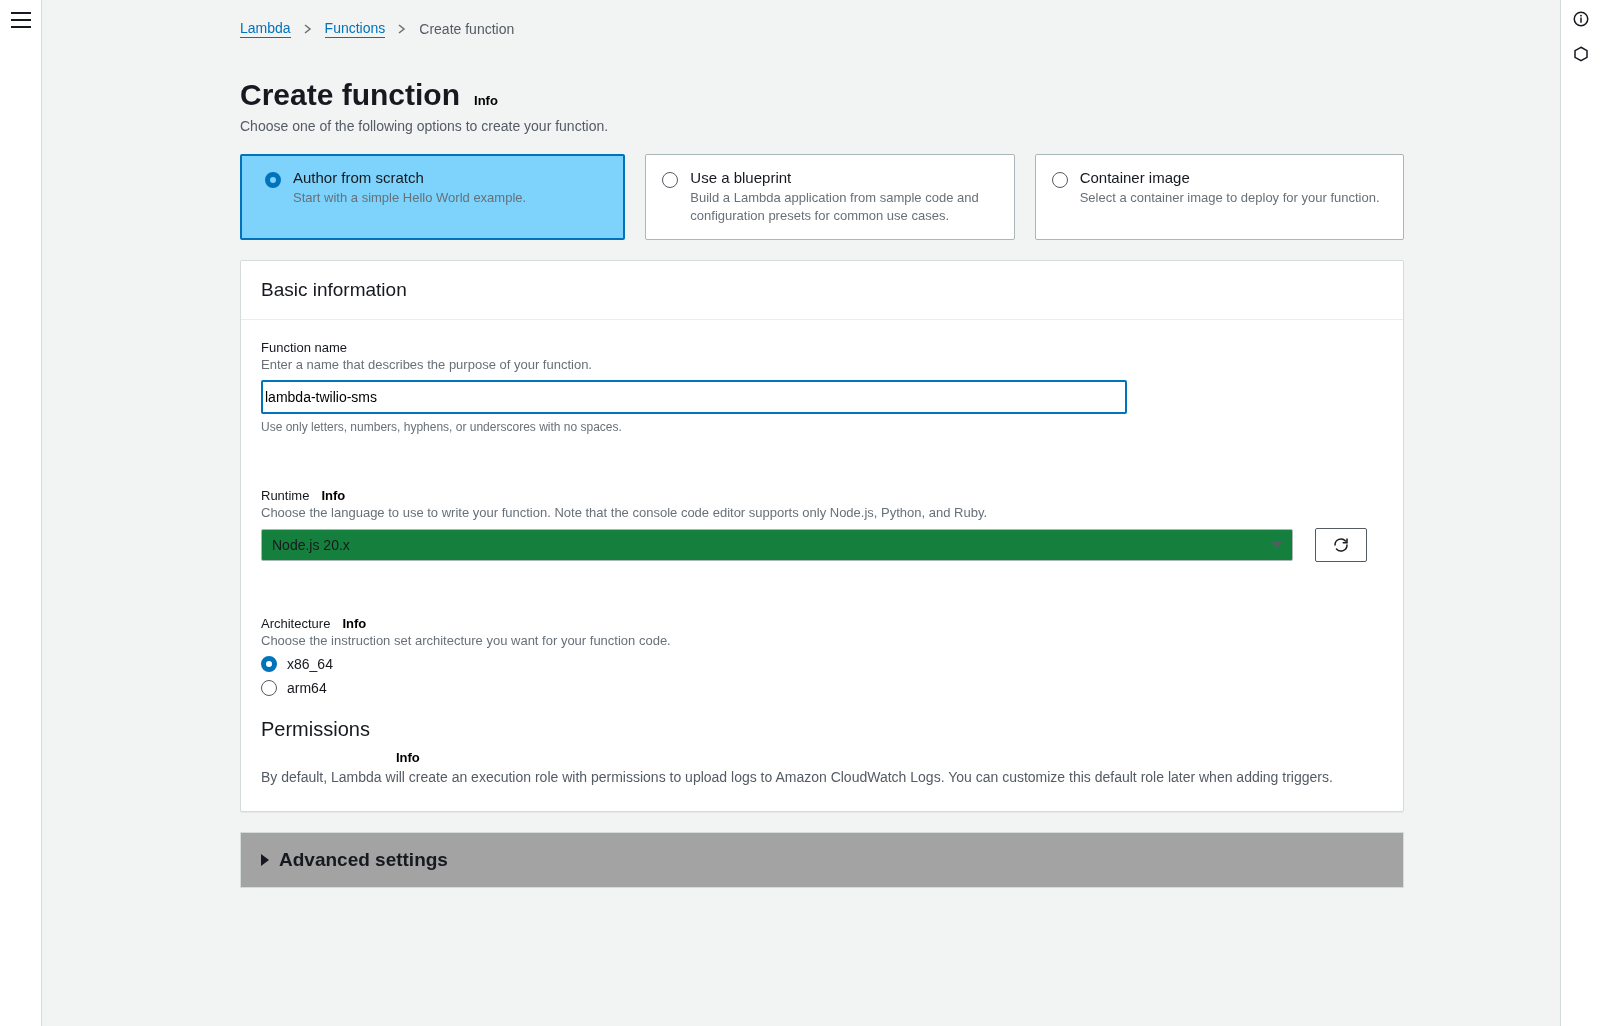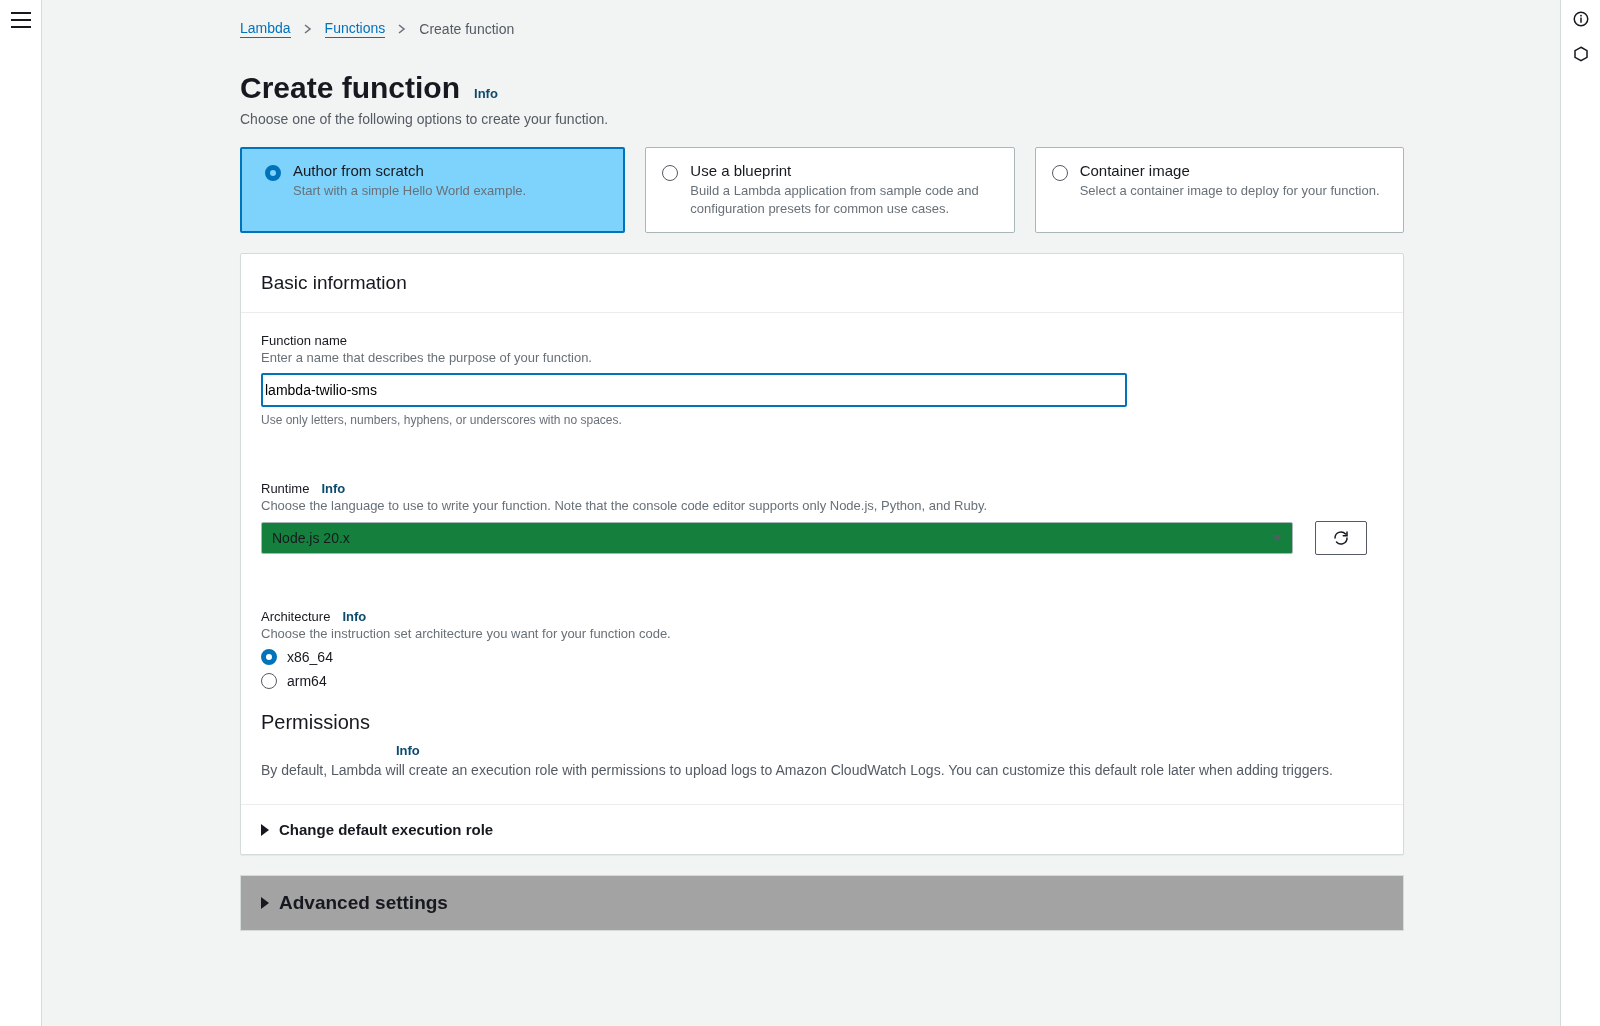--- a/index.html
+++ b/index.html
@@ -53,21 +53,21 @@
   flex-direction: column;
   align-items: center;
   gap: 14px;
 }
 .right-rail svg { width: 18px; height: 18px; }
 
 .breadcrumb {
   display: flex;
   align-items: center;
   gap: 12px;
-  margin-bottom: 16px;
+  margin-bottom: 23px;
   font-size: 14px;
 }
 .breadcrumb a {
   color: #0073bb;
   text-decoration: none;
   border-bottom: 1px solid #0073bb;
   padding-bottom: 1px;
 }
 .breadcrumb .chev { color: #687078; }
 .breadcrumb .current { color: #545b64; }
@@ -77,21 +77,21 @@
   align-items: baseline;
   gap: 14px;
   margin-bottom: 6px;
 }
 h1 {
   font-size: 30px;
   font-weight: 600;
   color: #16191f;
 }
 .info-link {
-  color: #0c4a6e;
+  color: #000000;
   font-size: 13px;
   font-weight: 600;
   cursor: pointer;
   margin-top: 32px;
 }
 .page-subtitle {
   color: #545b64;
   font-size: 14px;
   margin-bottom: 20px;
 }
@@ -407,24 +407,20 @@
 
           <div class="field" style="margin-bottom:6px">
             <div class="perm-title-row">
               <div class="perm-title">Permissions</div>
               <span class="info-link">Info</span>
             </div>
             <div class="perm-desc">By default, Lambda will create an execution role with permissions to upload logs to Amazon CloudWatch Logs. You can customize this default role later when adding triggers.</div>
           </div>
 
         </div>
-        <div class="expand-row">
-          <span class="tri"></span>
-          <span class="expand-label">Change default execution role</span>
-        </div>
       </div>
 
       <div class="expand-row standalone">
         <span class="tri"></span>
         <span class="expand-label big">Advanced settings</span>
       </div>
 
     </div>
   </div>
 

